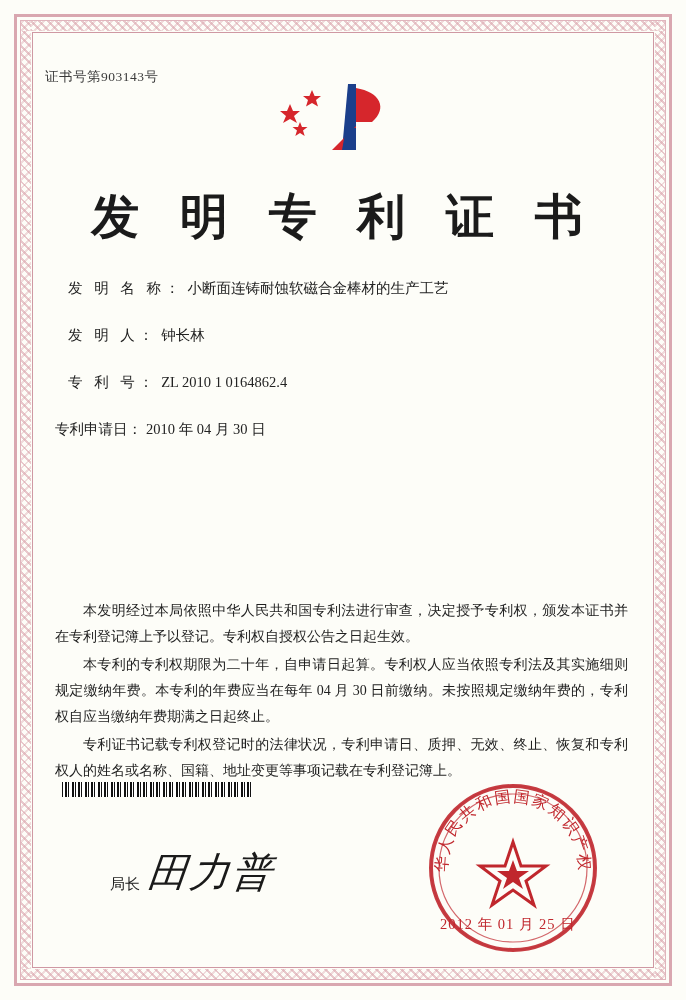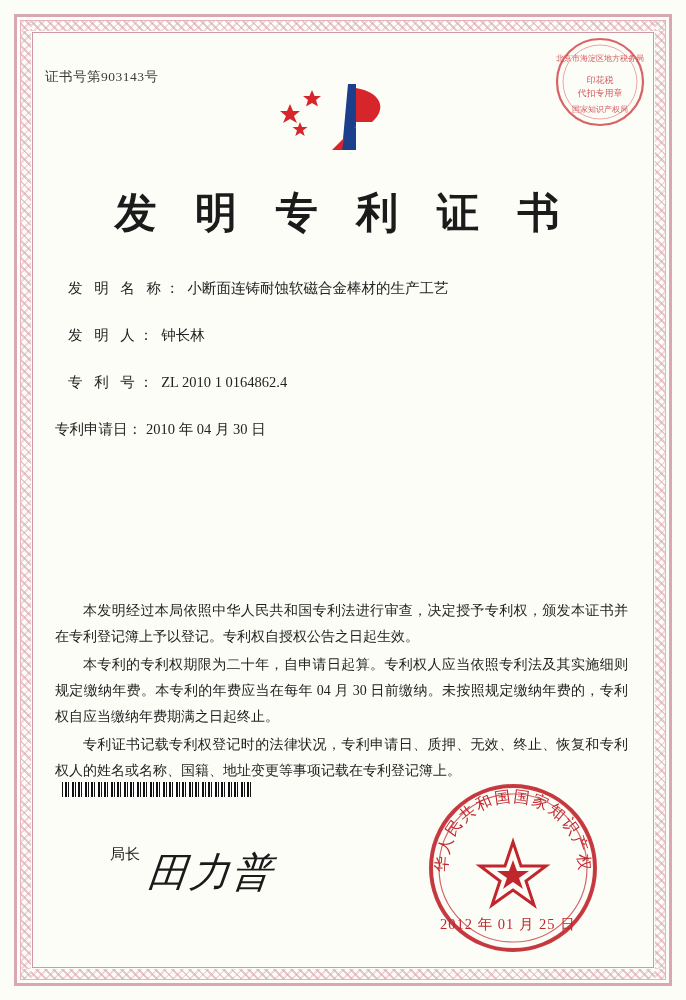--- a/index.html
+++ b/index.html
@@ -93,21 +93,21 @@
     width: 92px;
     height: 92px;
   }
 
   .title {
     position: absolute;
     left: 0;
     right: 0;
     top: 185px;
     text-align: center;
-    font-size: 42px;
+    font-size: 48px;
     letter-spacing: 12px;
     color: #1b1b1b;
     font-weight: bold;
     font-family: "DejaVu Serif", "Liberation Serif", serif;
   }
 
   .fields {
     position: absolute;
     left: 55px;
     top: 278px;
@@ -157,20 +157,21 @@
       #111 3px 5px, #fff 5px 6px,
       #111 6px 7px, #fff 7px 10px,
       #111 10px 12px, #fff 12px 13px);
   }
 
   .signature-row {
     position: absolute;
     left: 110px;
     top: 845px;
     display: flex;
+    align-items: flex-end;
   }
   .sig-label {
     font-size: 15px;
     color: #1b1b1b;
     margin-right: 8px;
     padding-bottom: 6px;
   }
   .sig-name {
     font-size: 40px;
     color: #1a1a1a;
@@ -228,30 +229,20 @@
         <polygon points="36,12 38.6,18 45,18 40,22 42,28.5 36,25 30,28.5 32,22 27,18 33.4,18"></polygon>
         <polygon points="24,44 26,49 31.5,49 27,52.5 28.7,58 24,55 19.3,58 21,52.5 16.5,49 22,49"></polygon>
       </g>
       <path d="M72 6 L80 6 L80 72 L66 72 Z" fill="#1b3f8b"></path>
       <path d="M80 10 C104 14, 112 30, 96 44 L80 44 Z" fill="#d6262c"></path>
       <path d="M66 72 L80 72 L80 48 L56 72 Z" fill="#d6262c"></path>
       <path d="M66 72 L80 72 L80 50 L70 50 Z" fill="#1b3f8b"></path>
     </svg>
   </div>
 
-  <div class="seal-top">
-    <svg width="92" height="92" viewBox="0 0 92 92">
-      <circle cx="46" cy="46" r="43" fill="none" stroke="#d2464b" stroke-width="2.2" opacity="0.85"></circle>
-      <circle cx="46" cy="46" r="37" fill="none" stroke="#d2464b" stroke-width="0.8" opacity="0.6"></circle>
-      <text x="46" y="25" font-size="8" fill="#d2464b" text-anchor="middle" font-family="DejaVu Serif, serif" opacity="0.9">北京市海淀区地方税务局</text>
-      <text x="46" y="47" font-size="9" fill="#d2464b" text-anchor="middle" font-family="DejaVu Serif, serif" opacity="0.9">印花税</text>
-      <text x="46" y="60" font-size="9" fill="#d2464b" text-anchor="middle" font-family="DejaVu Serif, serif" opacity="0.9">代扣专用章</text>
-      <text x="46" y="76" font-size="8" fill="#d2464b" text-anchor="middle" font-family="DejaVu Serif, serif" opacity="0.9">国家知识产权局</text>
-    </svg>
-  </div>
 
   <div class="title">发 明 专 利 证 书</div>
 
   <div class="fields">
     <div class="field f-wide">
       <span class="flabel">发 明 名 称：</span><span class="fvalue">小断面连铸耐蚀软磁合金棒材的生产工艺</span>
     </div>
     <div class="field f-wide">
       <span class="flabel">发 明 人：</span><span class="fvalue">钟长林</span>
     </div>

